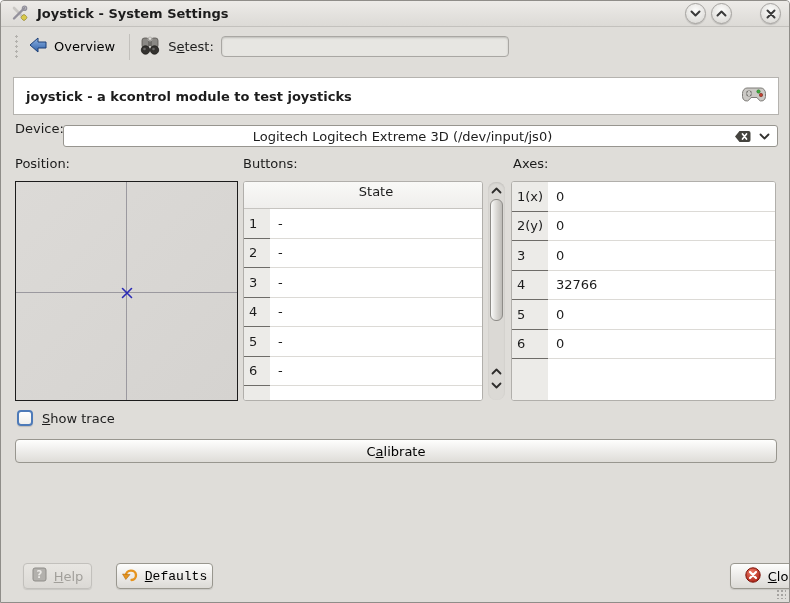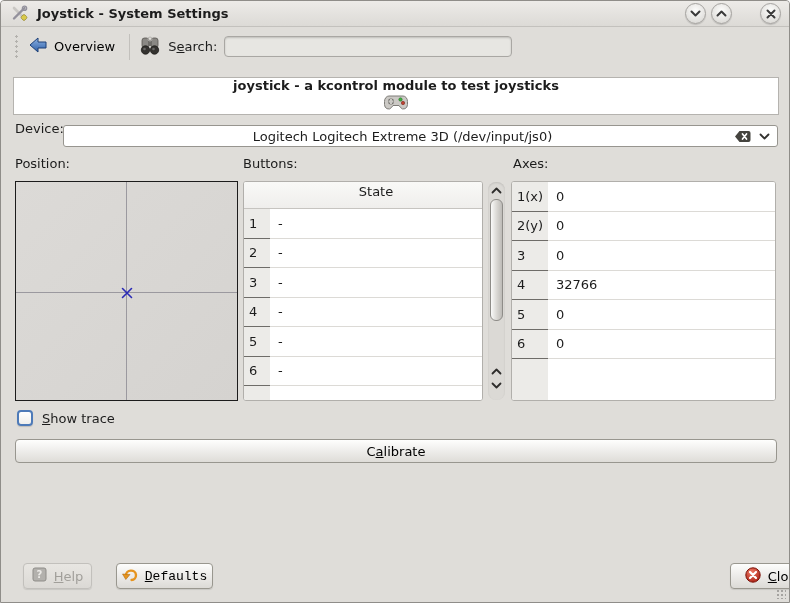--- a/index.html
+++ b/index.html
@@ -32,21 +32,21 @@
                   font:13px "DejaVu Sans","Liberation Sans",sans-serif; padding:4px 10px 4px 6px; cursor:pointer; }
   .tb-sep { width:1px; height:26px; background:#c2c0bc; margin:0 9px 0 4px; }
   .search-label { margin:0 7px 0 7px; }
   .search-input { width:288px; height:21px; background:#e7e6e2; border:1px solid #a9a7a3;
                   border-radius:4px; box-shadow:inset 0 1px 2px rgba(0,0,0,.18);
                   padding:0 6px; font:13px "DejaVu Sans","Liberation Sans",sans-serif; }
 
   
   .module-header { position:absolute; left:12px; top:76px; width:766px; height:38px;
                    background:#ffffff; border:1px solid #b5b3af;
-                   display:flex; align-items:center; padding:0 12px;flex-direction:column; }
+                   display:flex; align-items:center; padding:0 12px; }
   .module-header .mh-title { font-weight:bold; flex:1; }
 
   
   .device-label { position:absolute; left:14px; top:120px; }
   .device-combo { position:absolute; left:62px; top:124px; width:715px; height:22px;
                   background:#ffffff; border:1px solid #97958f; border-radius:3px;
                   display:flex; align-items:center; padding:0 7px; cursor:pointer; }
   .device-combo .combo-text { flex:1; white-space:nowrap; overflow:hidden;text-align:center; }
   .combo-clear { display:flex; margin-right:8px; }
   .combo-arrow { display:flex; }
@@ -173,21 +173,21 @@
         <rect x="3" y="3" width="7" height="10" rx="2.5" fill="#8a8884" stroke="#55534f" stroke-width="0.8"></rect>
         <rect x="12" y="3" width="7" height="10" rx="2.5" fill="#8a8884" stroke="#55534f" stroke-width="0.8"></rect>
         <rect x="9" y="5" width="4" height="6" fill="#6e6c68"></rect>
         <circle cx="6.5" cy="15" r="4.2" fill="#34322f" stroke="#1e1d1b" stroke-width="0.8"></circle>
         <circle cx="15.5" cy="15" r="4.2" fill="#34322f" stroke="#1e1d1b" stroke-width="0.8"></circle>
         <circle cx="5.5" cy="14" r="1.3" fill="#6a6866"></circle>
         <circle cx="14.5" cy="14" r="1.3" fill="#6a6866"></circle>
         <circle cx="11" cy="4" r="2" fill="none" stroke="#b5b3af" stroke-width="1"></circle>
       </svg>
     </span>
-    <span class="search-label"><span>S</span><u>e</u><span>arch:</span></span>
+    <span class="search-label"><span>S</span><u>e</u><span>test:</span></span>
     <input class="search-input" type="text" value="" style="">
   </div>
 
   <div class="module-header">
     <span class="mh-title">joystick - a kcontrol module to test joysticks</span>
     <span>
       <svg width="24" height="17" viewBox="0 0 24 17">
         <path d="M5 2 h14 a4.5 5.5 0 0 1 4.5 5.5 v3 a4 4.5 0 0 1 -7 3 l-1.5 -2 h-6 l-1.5 2 a4 4.5 0 0 1 -7 -3 v-3 A4.5 5.5 0 0 1 5 2 Z" fill="#cbc9c5" stroke="#7e7c78" stroke-width="1"></path>
         <circle cx="7" cy="7.5" r="3" fill="#6e6c68"></circle>
         <rect x="5.9" y="5" width="2.2" height="5" fill="#cbc9c5"></rect>

